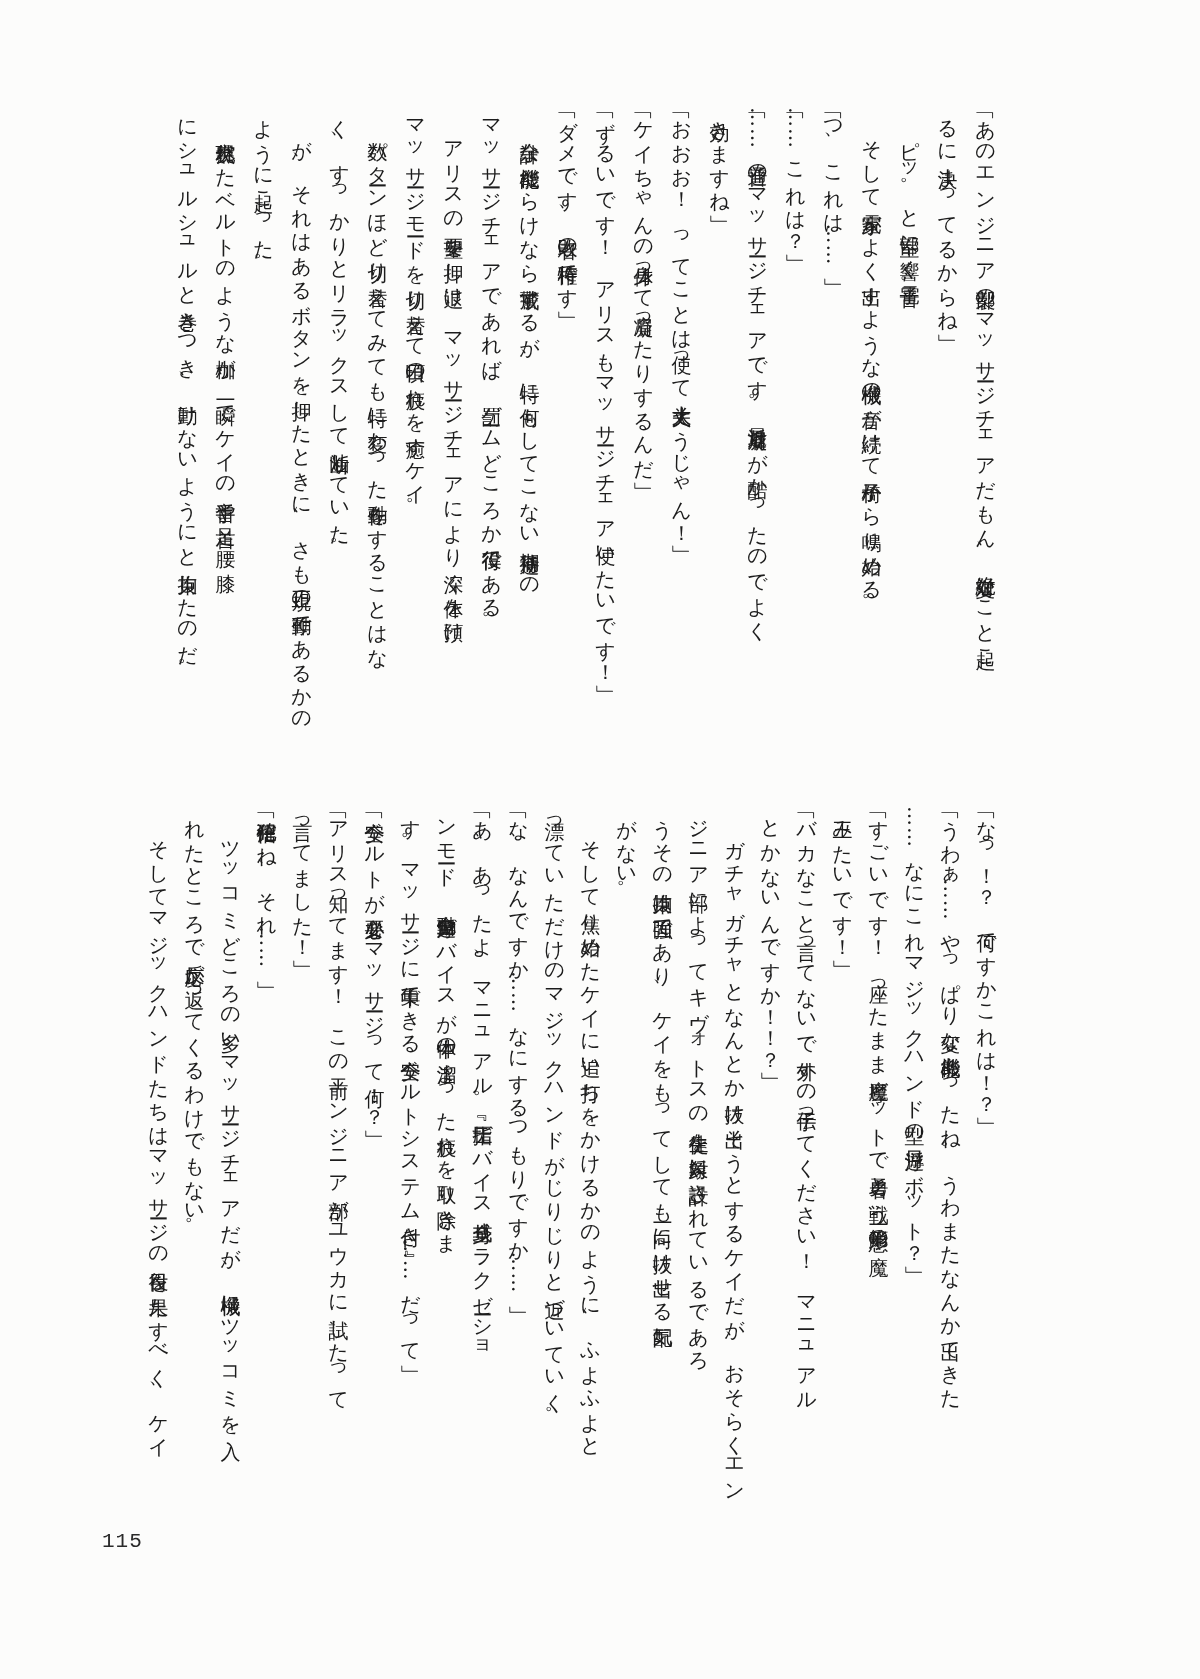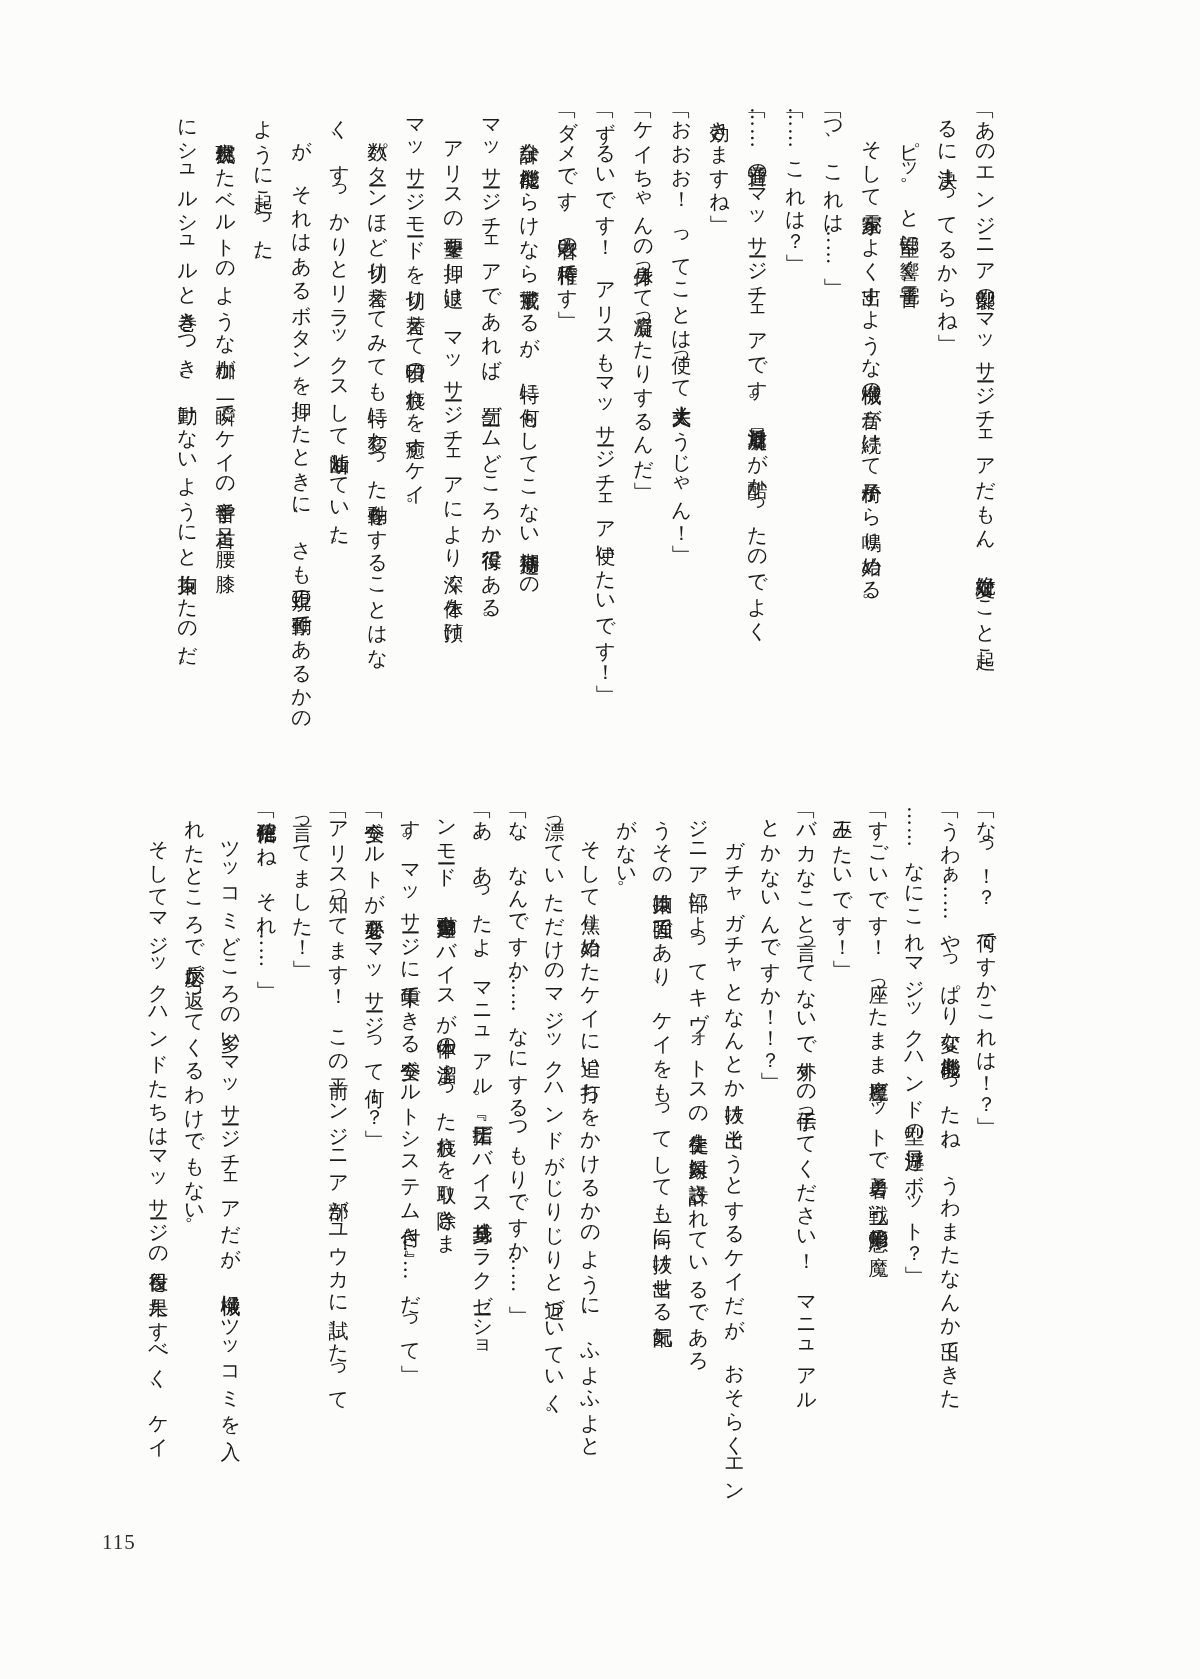--- a/index.html
+++ b/index.html
@@ -45,21 +45,21 @@
     height: 712px;
     line-height: 36px;
   }
   .indent {
     padding-top: 21px;
   }
   .page-number {
     position: absolute;
     left: 102px;
     top: 1530px;
-    font-family: Liberation Serif, serif;
+    font-family: Liberation Mono, monospace;
     font-size: 21px;
     color: #2a2a2a;
     letter-spacing: 1px;
   }
 </style>
 </head>
 <body>
 
 <div class="page">
 

